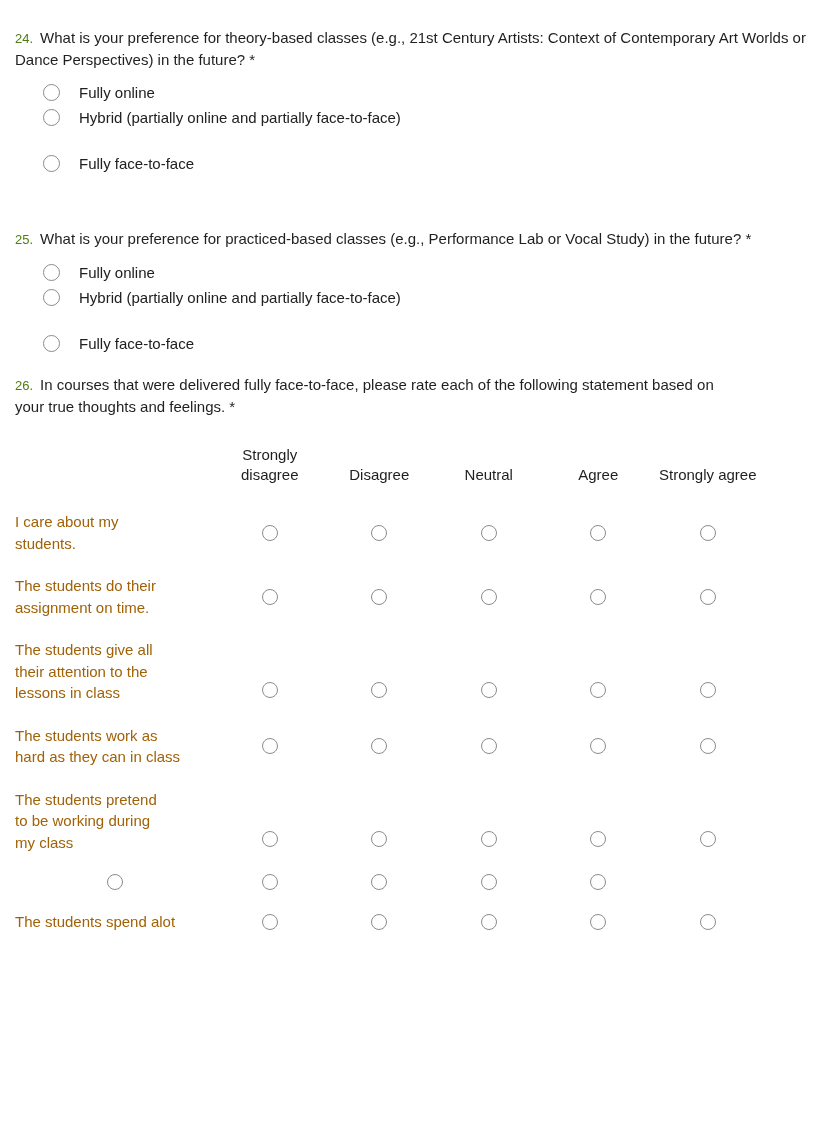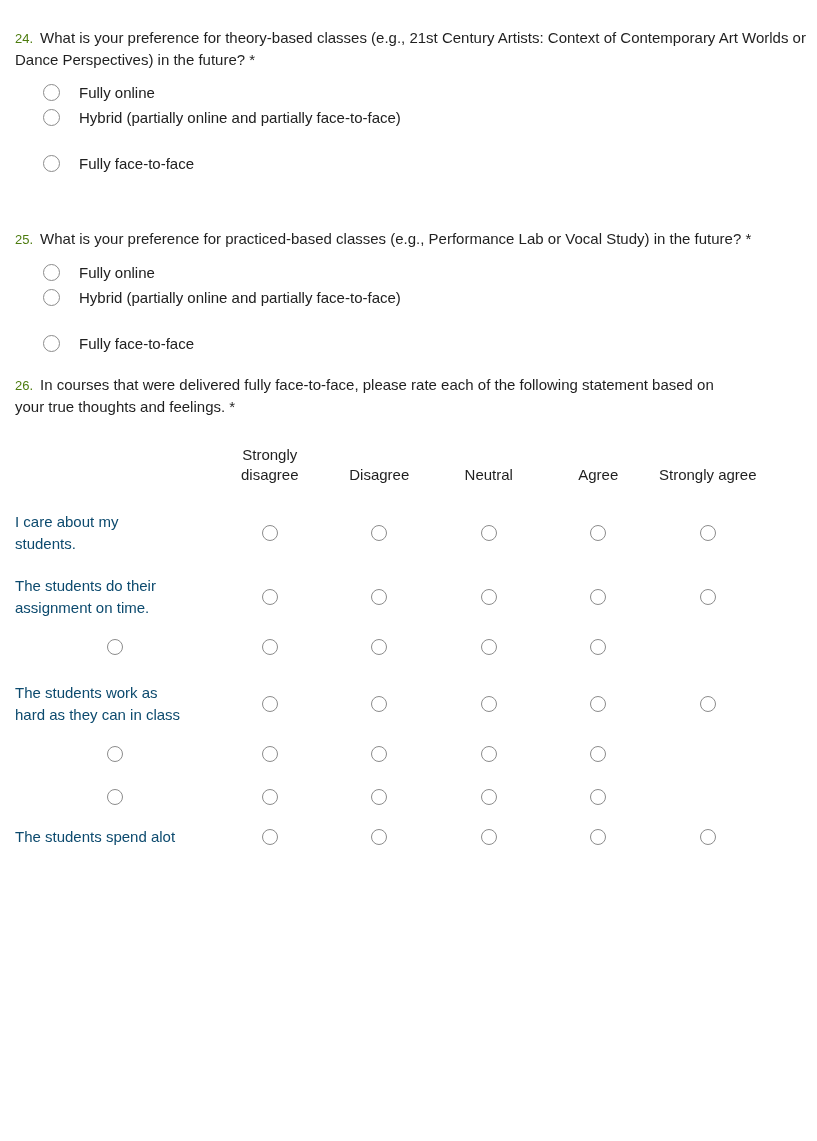--- a/index.html
+++ b/index.html
@@ -30,21 +30,21 @@
   }
   .option .radio { margin-right:19px; }
   .matrix { margin-top:28px; }
   .m-head, .m-row {
     display:grid; grid-template-columns:200px repeat(5,109.5px);
     padding-left:15px;
   }
   .m-head { align-items:end; margin-bottom:26px; }
   .m-col { text-align:center; font-size:15px; line-height:20px; color:#1f1f1f; }
   .m-row { margin-bottom:21px; }
-  .m-label { font-size:15px; line-height:21.5px; white-space:pre-line; color:#0c4a6e; }
+  .m-label { font-size:15px; line-height:21.5px; white-space:pre-line; color:#a16207; }
   .m-label.spread { word-spacing:3.5px; }
   .m-cell { display:flex; justify-content:center; align-items:center; }
   .m-row.low .m-cell { align-items:flex-end; padding-bottom:6px; }
   .m-cell .radio { width:16px; height:16px; }
 </style>
 </head>
 <body>
 
 <div>
 
@@ -141,20 +141,23 @@
         </div>
       <div class="m-cell">
           <span class="radio"></span>
         </div>
       <div class="m-cell">
           <span class="radio"></span>
         </div>
     </div>
 
     <div class="m-row low">
+      <div class="m-label">The students give all
+their attention to the
+lessons in class</div>
       <div class="m-cell">
           <span class="radio"></span>
         </div>
       <div class="m-cell">
           <span class="radio"></span>
         </div>
       <div class="m-cell">
           <span class="radio"></span>
         </div>
       <div class="m-cell">
@@ -180,20 +183,23 @@
         </div>
       <div class="m-cell">
           <span class="radio"></span>
         </div>
       <div class="m-cell">
           <span class="radio"></span>
         </div>
     </div>
 
     <div class="m-row low">
+      <div class="m-label">The students pretend
+to be working during
+my class</div>
       <div class="m-cell">
           <span class="radio"></span>
         </div>
       <div class="m-cell">
           <span class="radio"></span>
         </div>
       <div class="m-cell">
           <span class="radio"></span>
         </div>
       <div class="m-cell">

